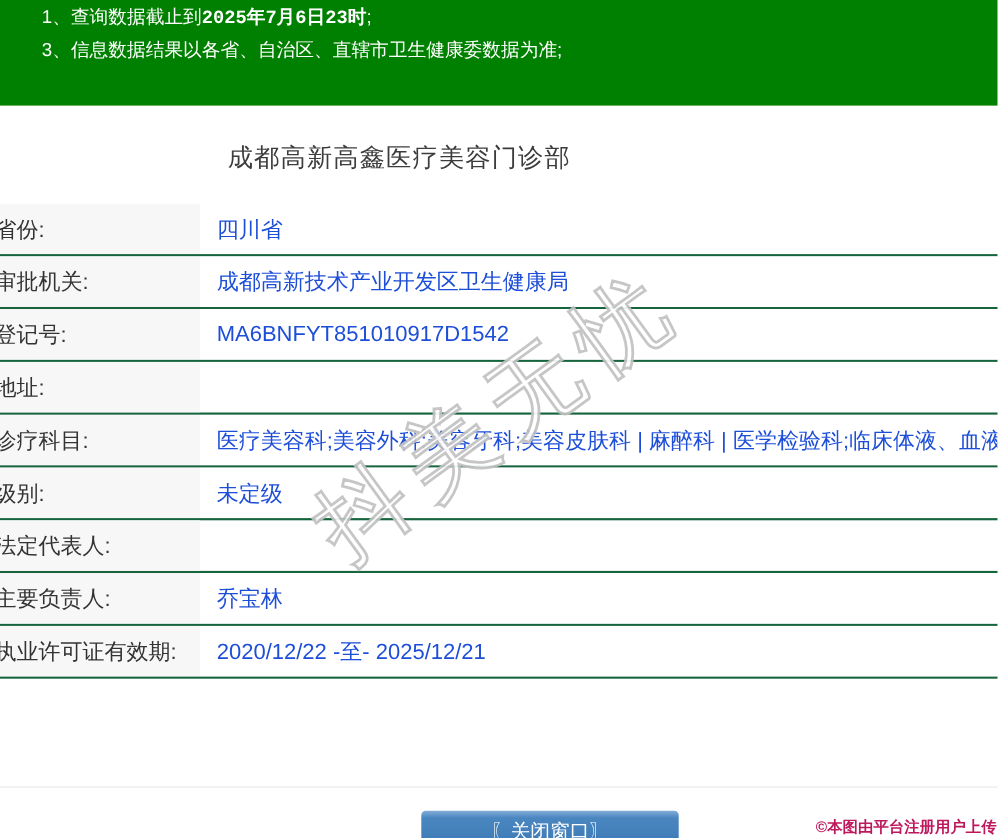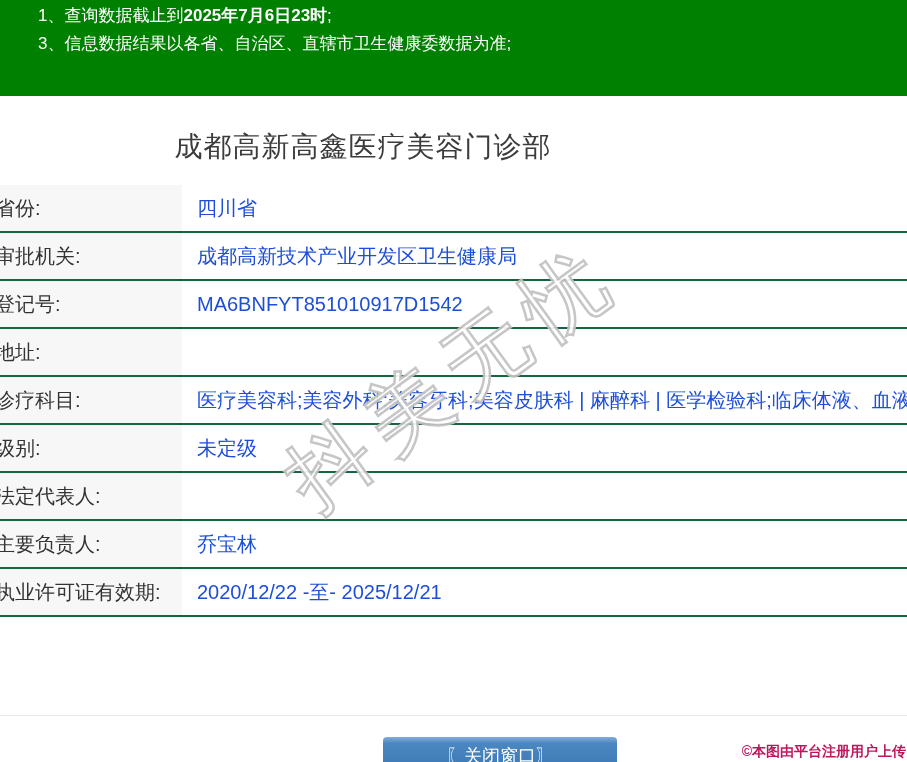--- a/index.html
+++ b/index.html
@@ -12,25 +12,25 @@
   
   .banner{
     position:absolute;top:0;left:0;width:907px;height:96px;
     background:var(--banner-green,#008000);
     color:#ffffff;
     padding:2px 0 0 38px;box-sizing:border-box;
   }
   .banner .line{
     line-height:28px;font-size:17px;white-space:nowrap;
   }
-  .banner .line b{font-weight:bold;}
+  .banner .line b{font-weight:bold;font-family:Liberation Mono, monospace;}
   
   .page-title{
     position:absolute;top:128px;left:0;width:726px;
-    text-align:center;font-size:28px;color:#3c3c3c;
+    text-align:center;font-size:23px;color:#3c3c3c;
     letter-spacing:1px;font-weight:400;white-space:nowrap;
   }
   
   .info-table{
     position:absolute;top:185px;left:-6px;width:913px;
   }
   .info-row{
     display:flex;height:46px;align-items:stretch;
     border-bottom:2px solid var(--divider-green,#17653f);
     overflow:hidden;white-space:nowrap;

